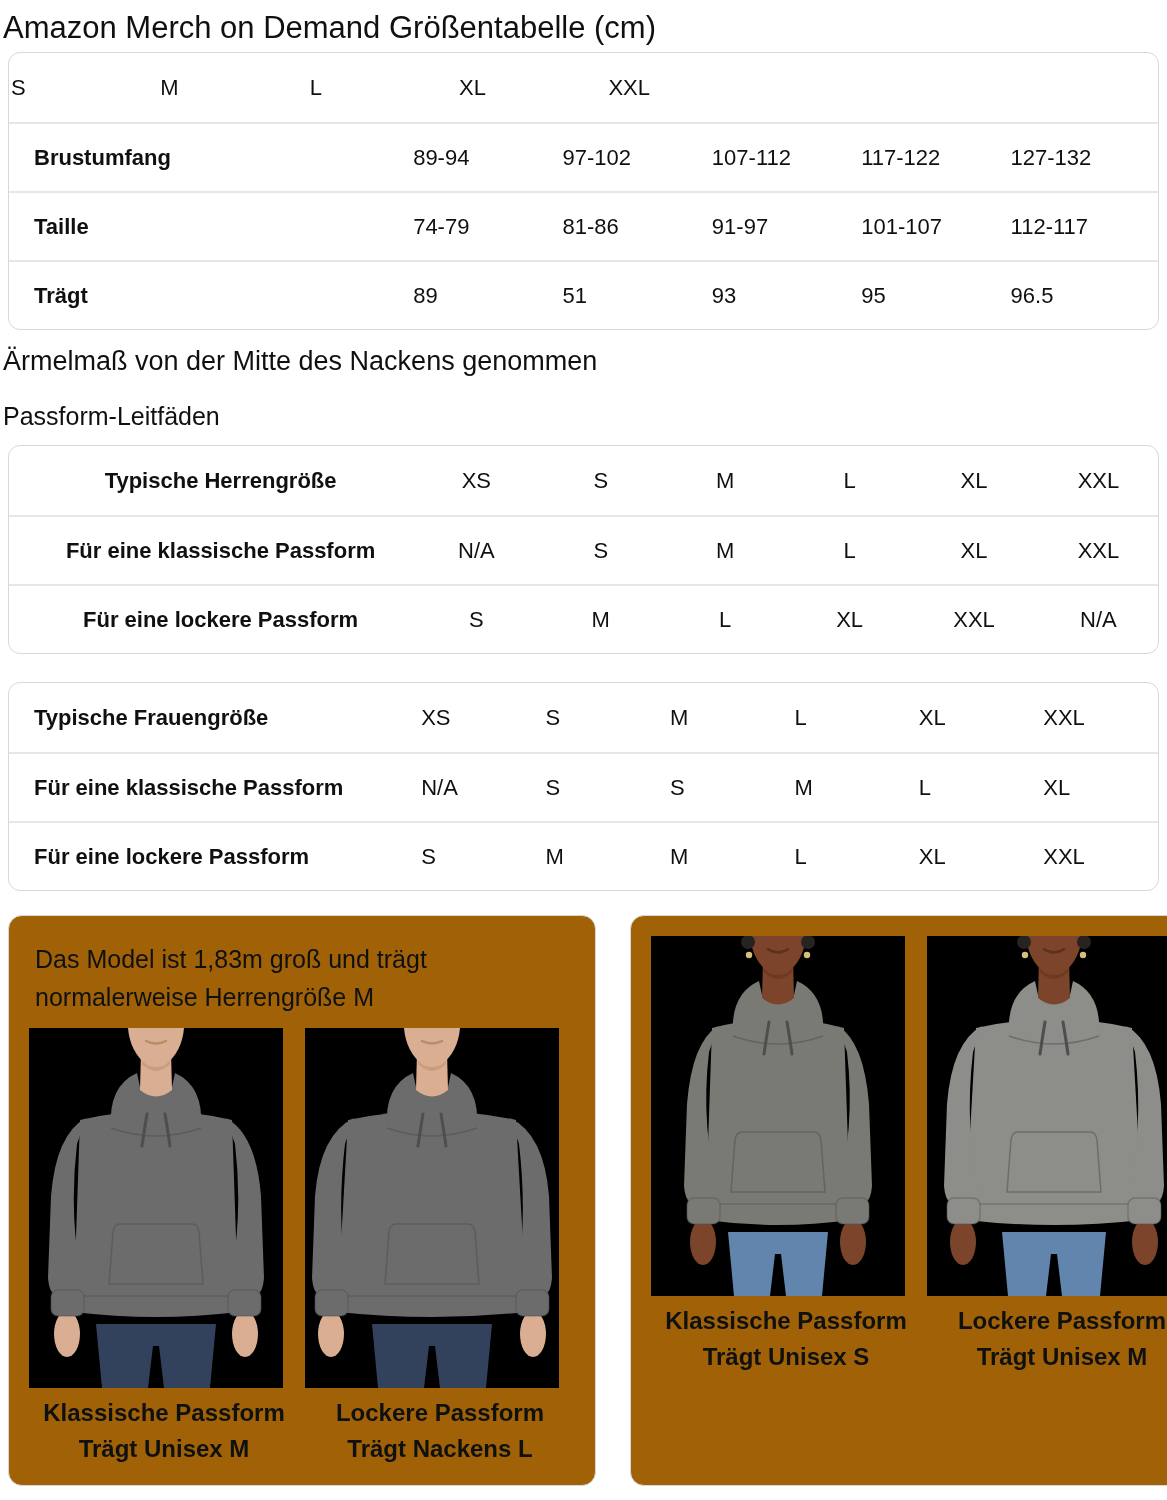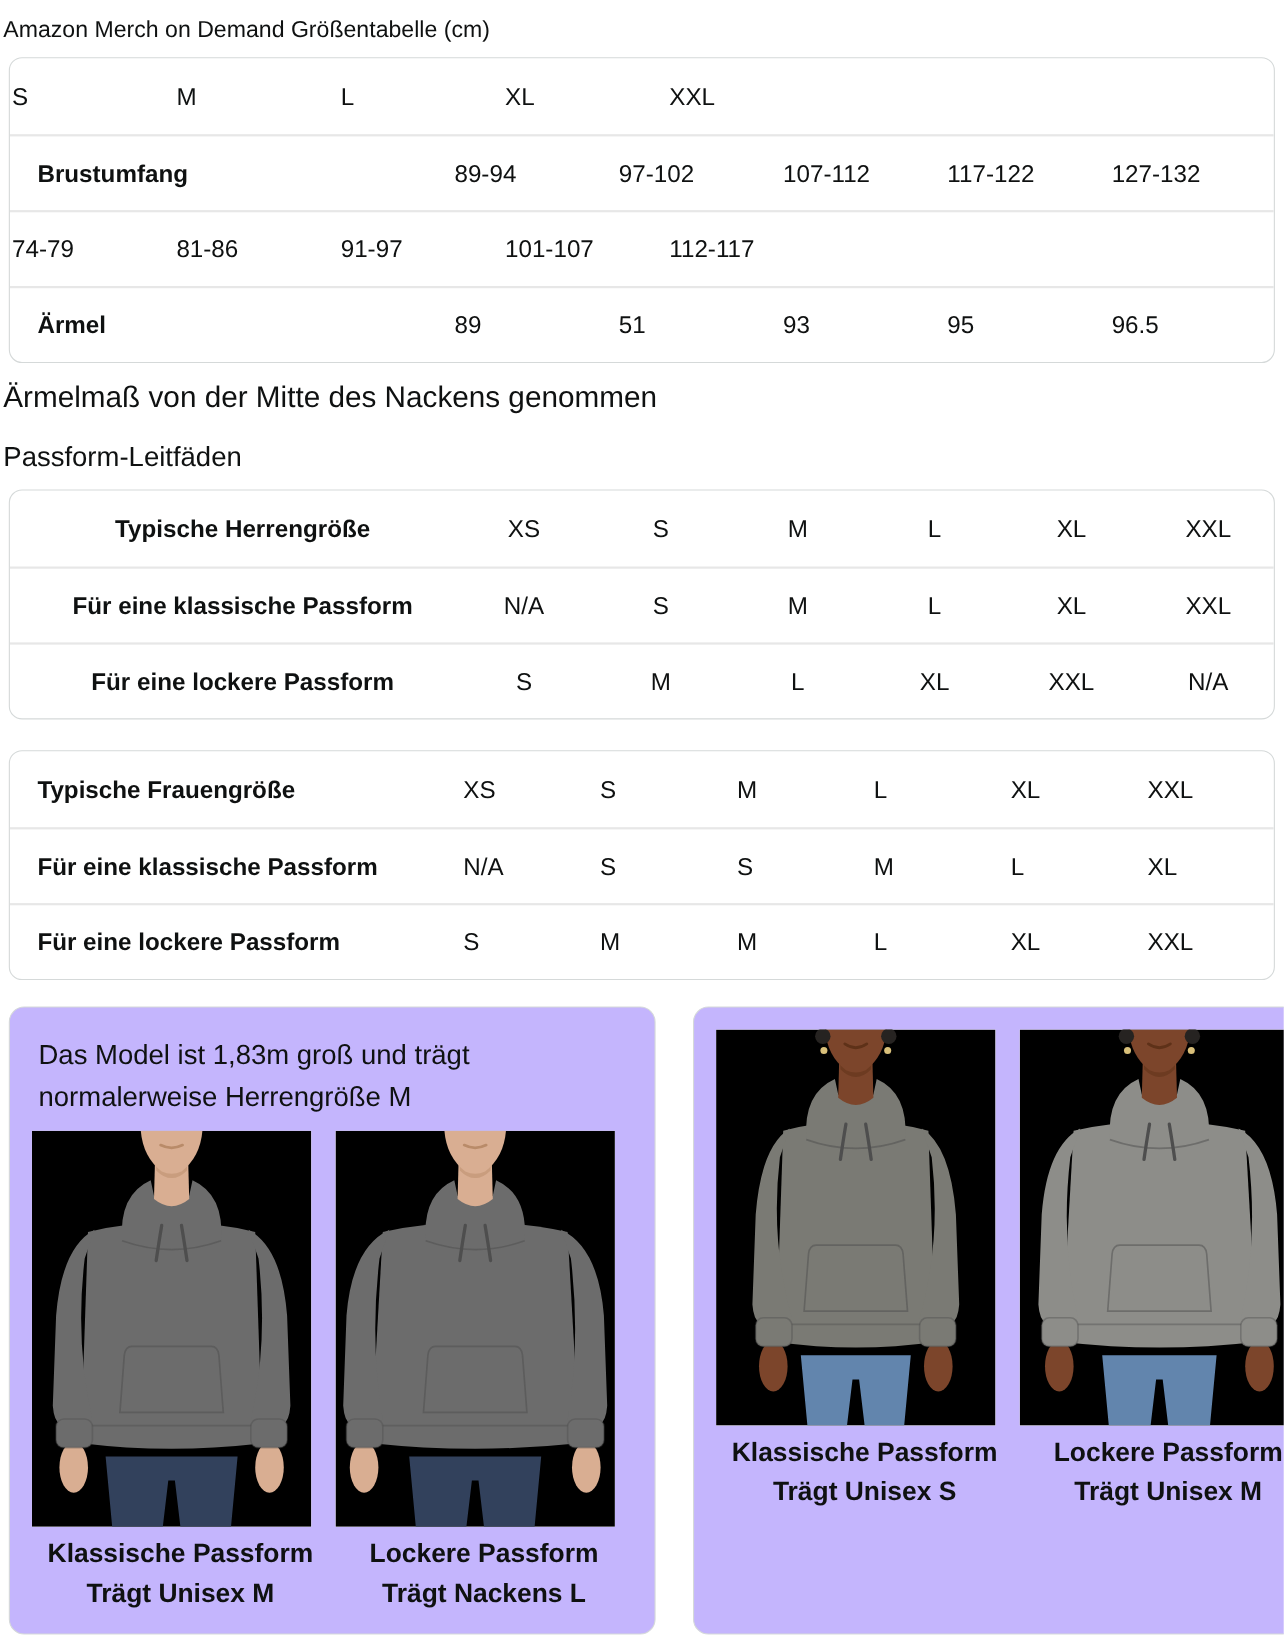--- a/index.html
+++ b/index.html
@@ -6,21 +6,21 @@
   html, body { margin: 0; padding: 0; }
   body {
     width: 1167px; height: 1500px; overflow: hidden;
     background: var(--page-bg, #ffffff);
     color: var(--text, #0f1111);
     font-family: "Liberation Sans", "DejaVu Sans", sans-serif;
   }
   .page { padding: 0 8px; }
 
   .page-title {
-    font-size: 21px; font-weight: 400; line-height: 30px;
+    font-size: 31px; font-weight: 400; line-height: 30px;
     margin: 13px 0 0 -5px;
   }
 
   
   .tbl {
     border: 1px solid var(--table-border, #d5d9d9);
     border-radius: 12px;
     overflow: hidden;
     background: #fff;
   }
@@ -43,21 +43,21 @@
   .tbl.fit-men { margin-top: 14px; text-align: center; }
   .tbl.fit-women { margin-top: 28px; }
 
   
   .cards { display: flex; gap: 34px; margin-top: 24px; }
   .card {
     flex: 1;
     border: 1px solid var(--card-border, #d5d9d9);
     border-radius: 14px;
     padding: 20px 20px 22px;
-    background: #c4b5fd;
+    background: #a16207;
   }
   .card-desc {
     font-size: 25px; line-height: 38px; font-weight: 400;
     margin: 4px 0 12px 6px;
   }
   .figures { display: flex; gap: 6px; justify-content: center; }
   .figure { width: 270px; text-align: center; }
   .photo { width: 254px; height: 360px; background: var(--photo-bg, #fff); }
   .photo svg { display: block; width: 254px; height: 360px; }
   .fit-label { font-size: 24px; line-height: 29px; font-weight: 700; margin-top: 10px; }
@@ -80,28 +80,29 @@
     </div>
     <div class="trow">
       <div class="cell lbl">Brustumfang</div>
       <div class="cell val">89-94</div>
       <div class="cell val">97-102</div>
       <div class="cell val">107-112</div>
       <div class="cell val">117-122</div>
       <div class="cell val">127-132</div>
     </div>
     <div class="trow">
+      <div class="cell lbl">Taille</div>
       <div class="cell val">74-79</div>
       <div class="cell val">81-86</div>
       <div class="cell val">91-97</div>
       <div class="cell val">101-107</div>
       <div class="cell val">112-117</div>
     </div>
     <div class="trow">
-      <div class="cell lbl">Ärmel</div>
+      <div class="cell lbl">Trägt</div>
       <div class="cell val">89</div>
       <div class="cell val">51</div>
       <div class="cell val">93</div>
       <div class="cell val">95</div>
       <div class="cell val">96.5</div>
     </div>
   </div>
 
   <p class="note">Ärmelmaß von der Mitte des Nackens genommen</p>
 

